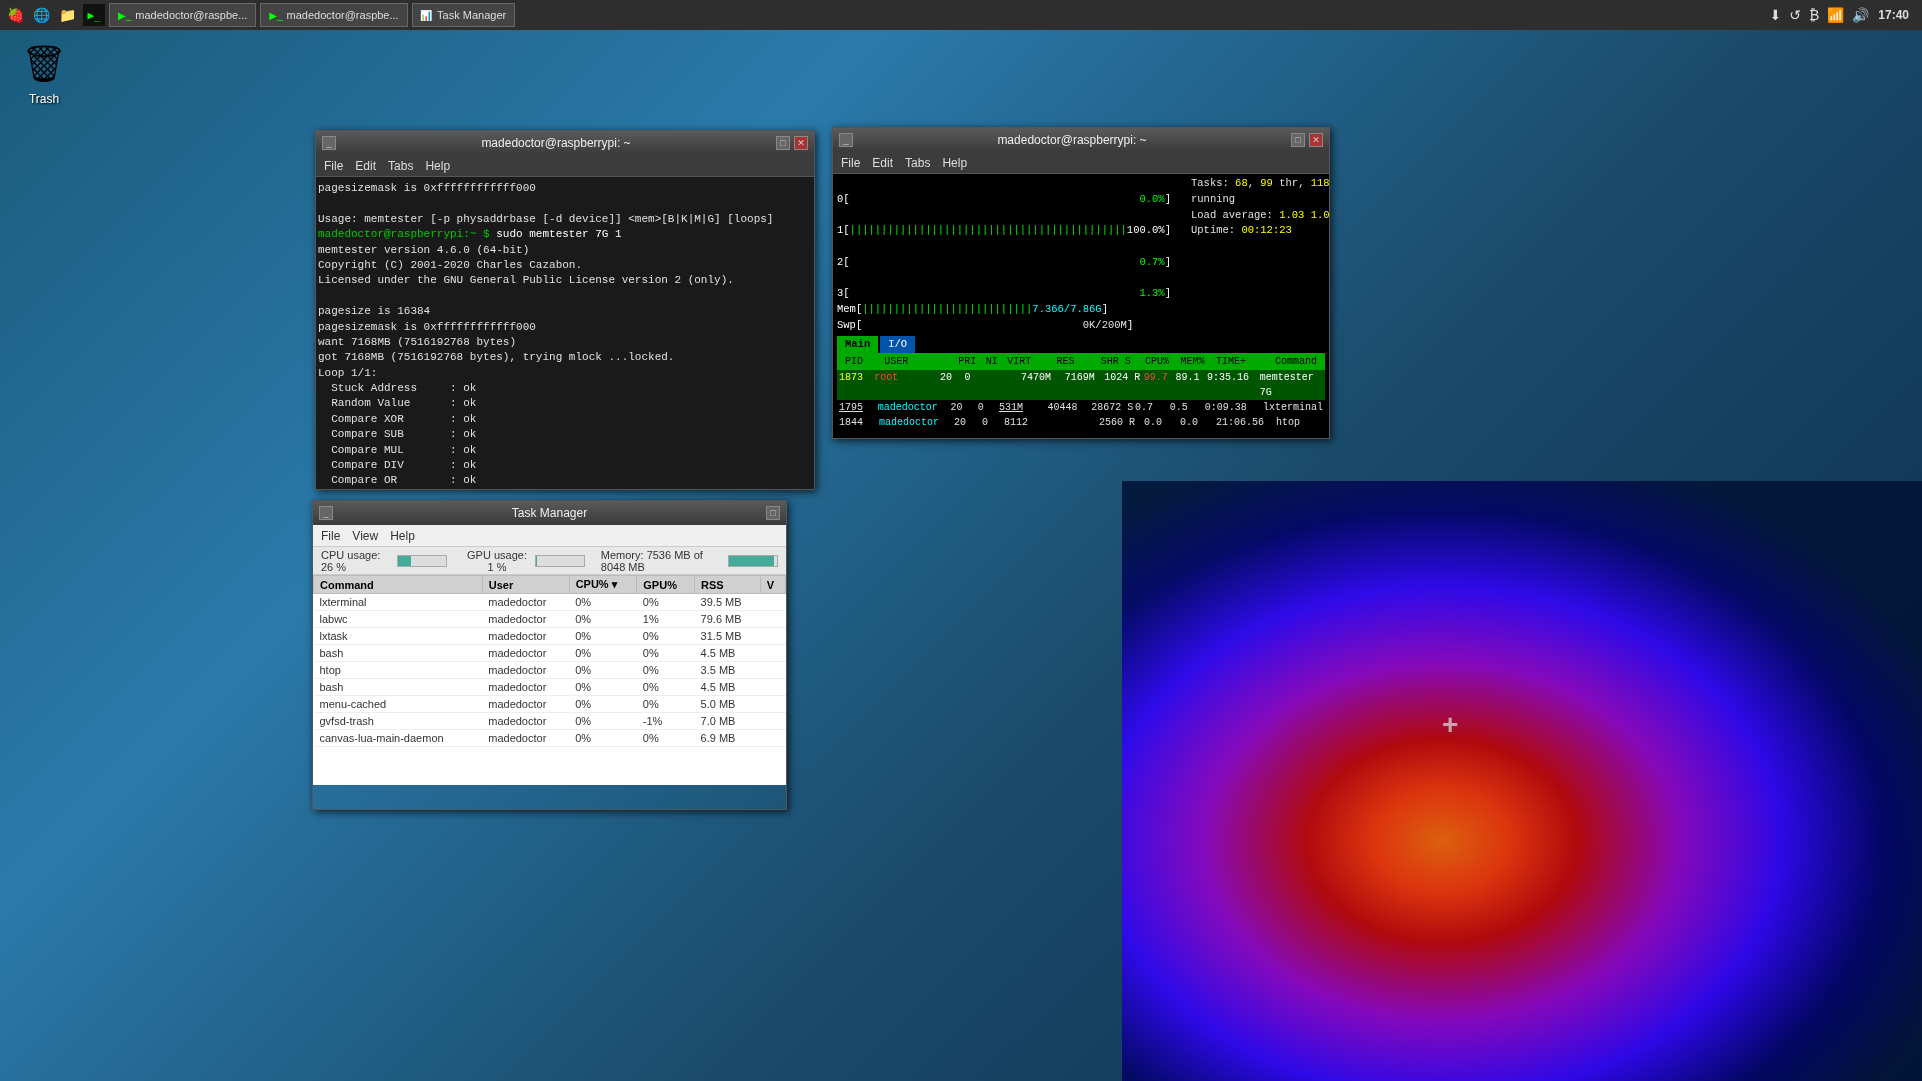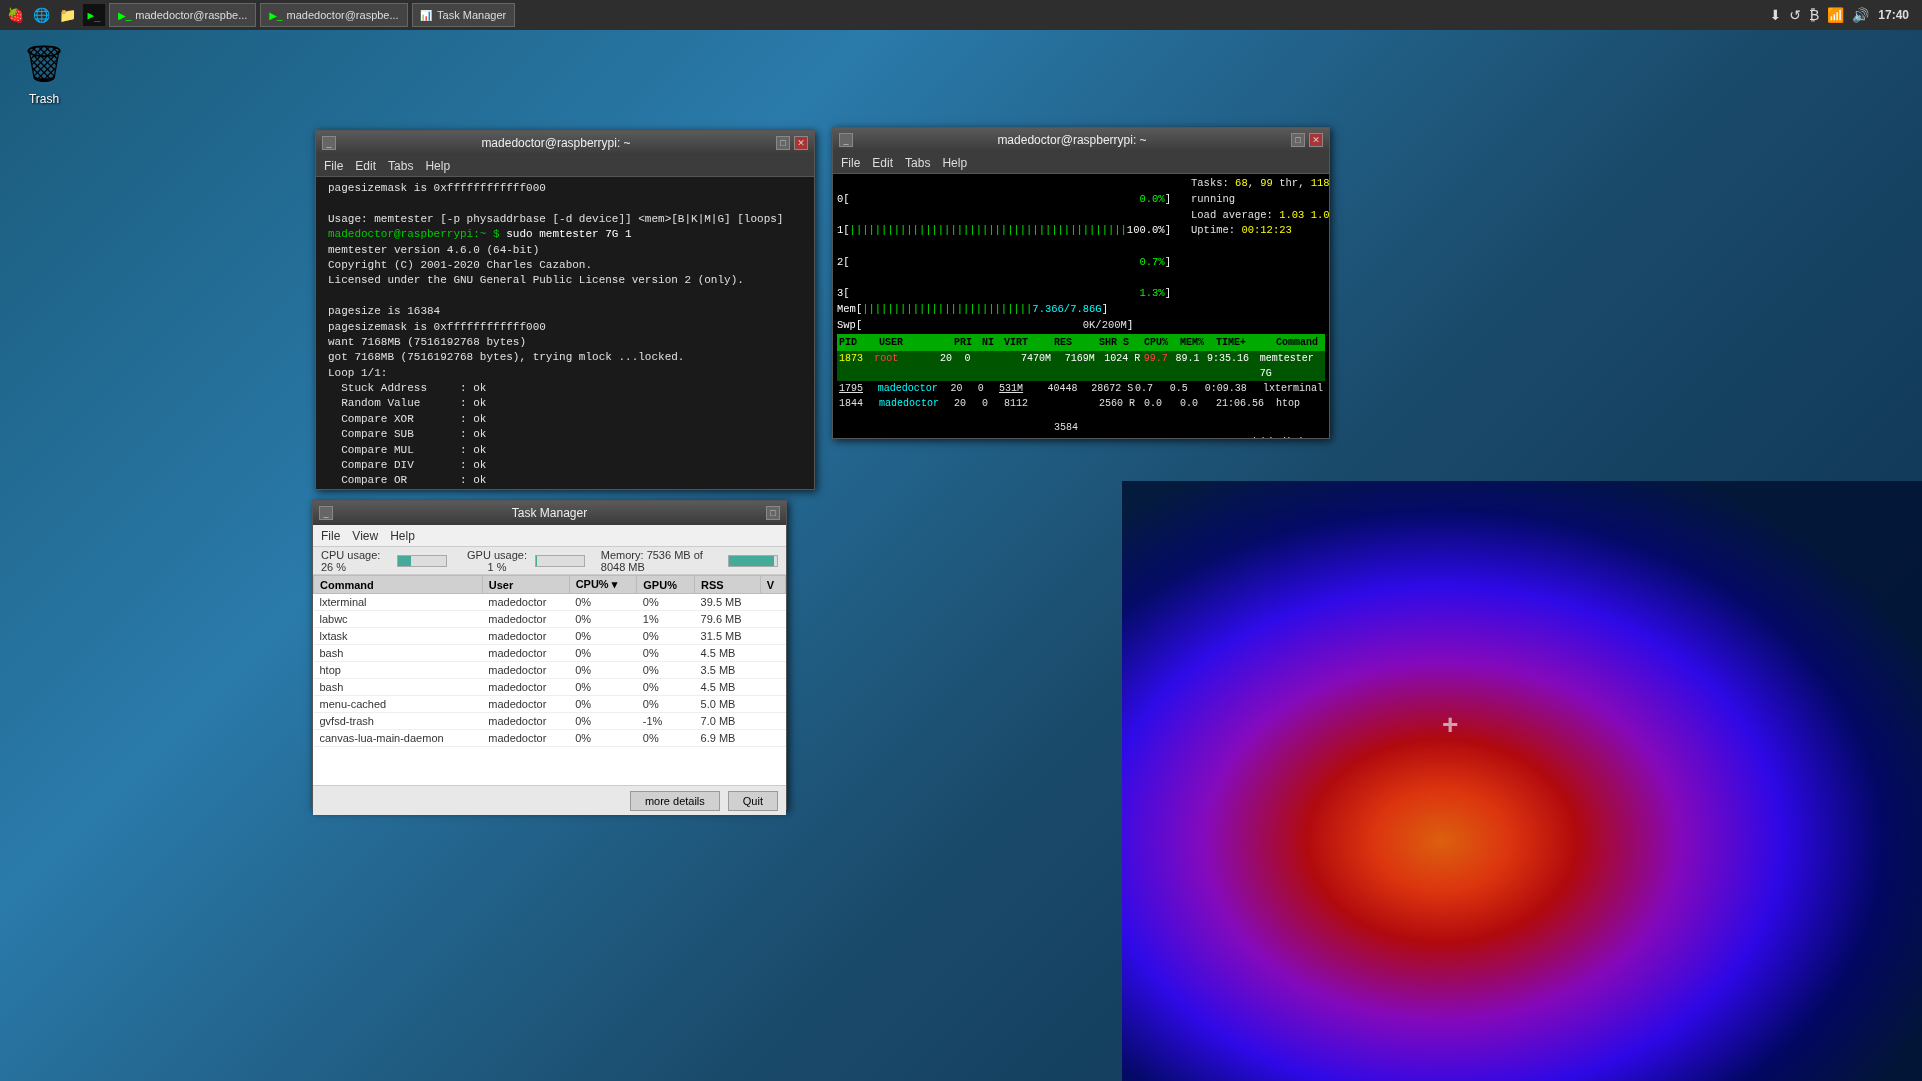--- a/index.html
+++ b/index.html
@@ -156,21 +156,21 @@
       border-bottom: 1px solid #555;
     }
     .terminal-menubar span {
       cursor: pointer;
     }
     .terminal-body {
       background: #1a1a1a;
       color: #e0e0e0;
       font-family: 'Courier New', monospace;
       font-size: 11px;
-      padding: 4px 12px;
+      padding: 4px 2px;
       height: calc(100% - 46px);
       overflow: hidden;
       line-height: 1.4;
     }
     .terminal-body .prompt { color: #00cc00; }
     .terminal-body .cmd { color: #ffffff; }
 
     
     .htop-window {
       top: 127px;
@@ -436,22 +436,26 @@
         <div><span class="htop-header-white">Mem[</span><span style="color:#00ee00;">|||||||||||||||||||||||||||</span><span class="htop-cyan">7.366/7.86G</span><span class="htop-header-white">]</span></div>
         <div><span class="htop-header-white">Swp[</span><span>&nbsp;&nbsp;&nbsp;&nbsp;&nbsp;&nbsp;&nbsp;&nbsp;&nbsp;&nbsp;&nbsp;&nbsp;&nbsp;&nbsp;&nbsp;&nbsp;&nbsp;&nbsp;&nbsp;&nbsp;&nbsp;&nbsp;&nbsp;&nbsp;&nbsp;&nbsp;&nbsp;&nbsp;&nbsp;&nbsp;&nbsp;&nbsp;&nbsp;&nbsp;&nbsp;0K/200M</span><span class="htop-header-white">]</span></div>
       </div>
       <div style="min-width:200px; font-size:10.5px;">
         <div>Tasks: <span class="htop-highlight">68</span>, <span class="htop-highlight">99</span> thr, <span class="htop-highlight">118</span> kthr;  running</div>
         <div>Load average: <span class="htop-highlight">1.03 1.00 0.62</span></div>
         <div>Uptime: <span class="htop-highlight">00:12:23</span></div>
       </div>
     </div>
 
-
-    <div style="background:#00aa00;color:#000;font-weight:bold;display:flex;font-size:10px;padding:1px 2px;">
+    <div style="display:flex; gap:2px; margin-top:2px;">
+      <span style="background:#00aa00;color:#000;padding:1px 8px;font-weight:bold;">Main</span>
+      <span style="background:#0055aa;color:#fff;padding:1px 8px;">I/O</span>
+    </div>
+
+    <div style="background:#00aa00;color:#000;font-weight:normal;display:flex;font-size:10px;padding:1px 8px;">
       <span style="width:40px;">PID</span>
       <span style="width:75px;">USER</span>
       <span style="width:28px;">PRI</span>
       <span style="width:22px;">NI</span>
       <span style="width:50px;">VIRT</span>
       <span style="width:45px;">RES</span>
       <span style="width:45px;">SHR S</span>
       <span style="width:36px;">CPU%</span>
       <span style="width:36px;">MEM%</span>
       <span style="width:60px;">TIME+</span>
@@ -626,17 +630,13 @@
           <td>canvas-lua-main-daemon</td>
           <td>madedoctor</td>
           <td>0%</td>
           <td>0%</td>
           <td>6.9 MB</td>
           <td></td>
         </tr>
       </tbody>
     </table>
   </div>
-  <div class="taskman-footer">
-    <button class="taskman-btn">more details</button>
-    <button class="taskman-btn">Quit</button>
-  </div>
 </div>
 
 </body></html>

